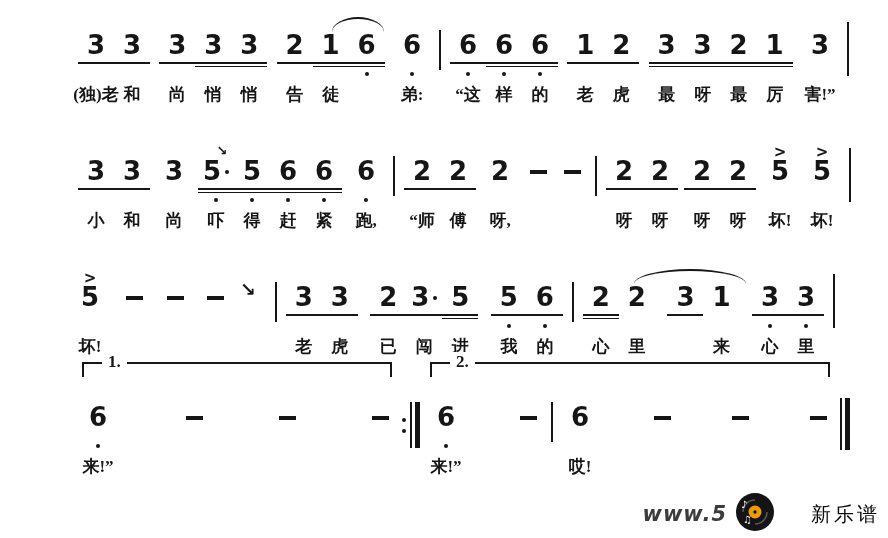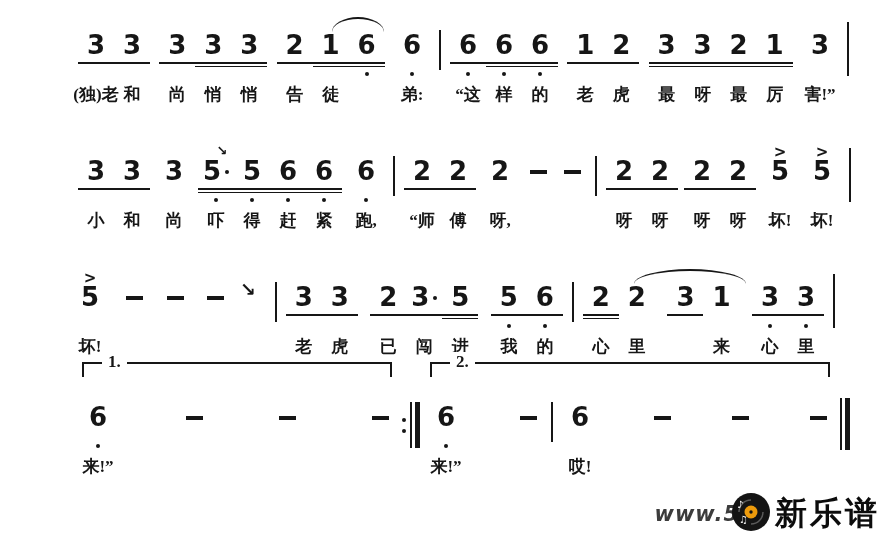--- a/index.html
+++ b/index.html
@@ -50,24 +50,24 @@
   .tie-w{left:15px;width:112px;}
 
   .volta{position:relative;display:flex;align-items:flex-start;flex:1 1 auto;padding-top:26px;}
   .volta::before{content:"";position:absolute;top:0;left:2px;right:2px;height:13px;
        border-top:2px solid #161616;border-left:2px solid #161616;border-right:2px solid #161616;}
   .vlabel{position:absolute;top:-10px;left:22px;background:#fff;padding:0 6px;
        font-size:17px;font-weight:600;font-family:"Liberation Serif",serif;}
   .sys3 > .rep{margin-top:40px;}
   .sys3 > .fbar{margin-top:36px;}
 
-  .watermark{position:absolute;right:8px;bottom:2px;display:flex;align-items:center;}
+  .watermark{position:absolute;right:8px;bottom:2px;display:flex;align-items:center;gap:16px;}
   .wm-url{font-style:italic;font-size:21px;font-weight:600;color:#3c3c3c;letter-spacing:1px;
        margin-right:-8px;}
-  .wm-brand{font-size:32px;font-weight:700;color:#0c0c0c;letter-spacing:3px;margin-left:4px;
+  .wm-brand{font-size:20px;font-weight:400;color:#0c0c0c;letter-spacing:3px;margin-left:20px;
        font-family:"DejaVu Sans",sans-serif;}
 </style>
 </head>
 <body>
 
 <div id="score">
     <div class="system sys0">
       <div class="cell">
         <div class="top"></div>
         <div class="numrow">

